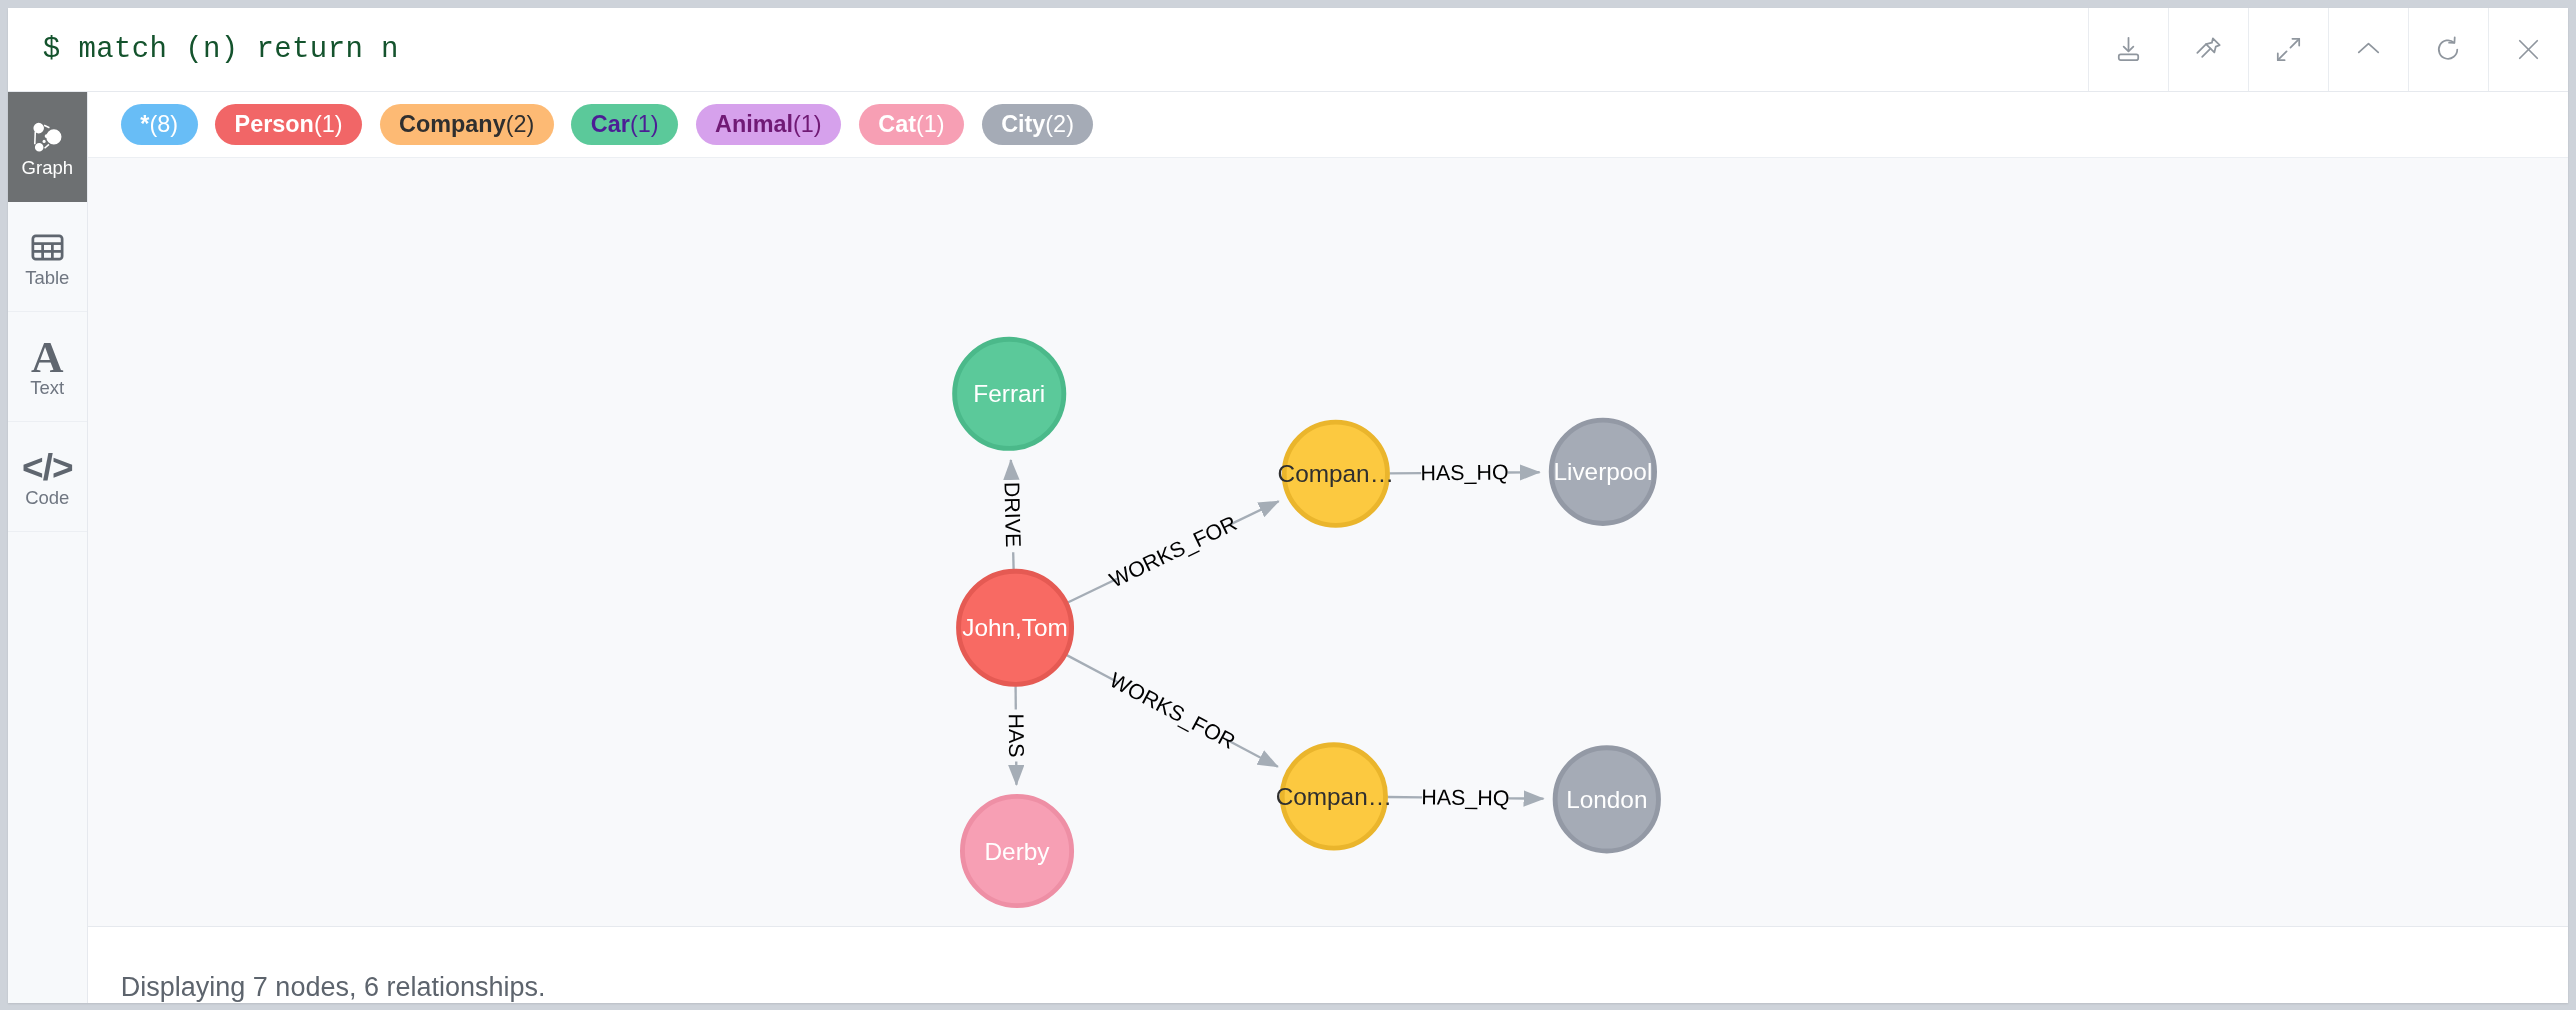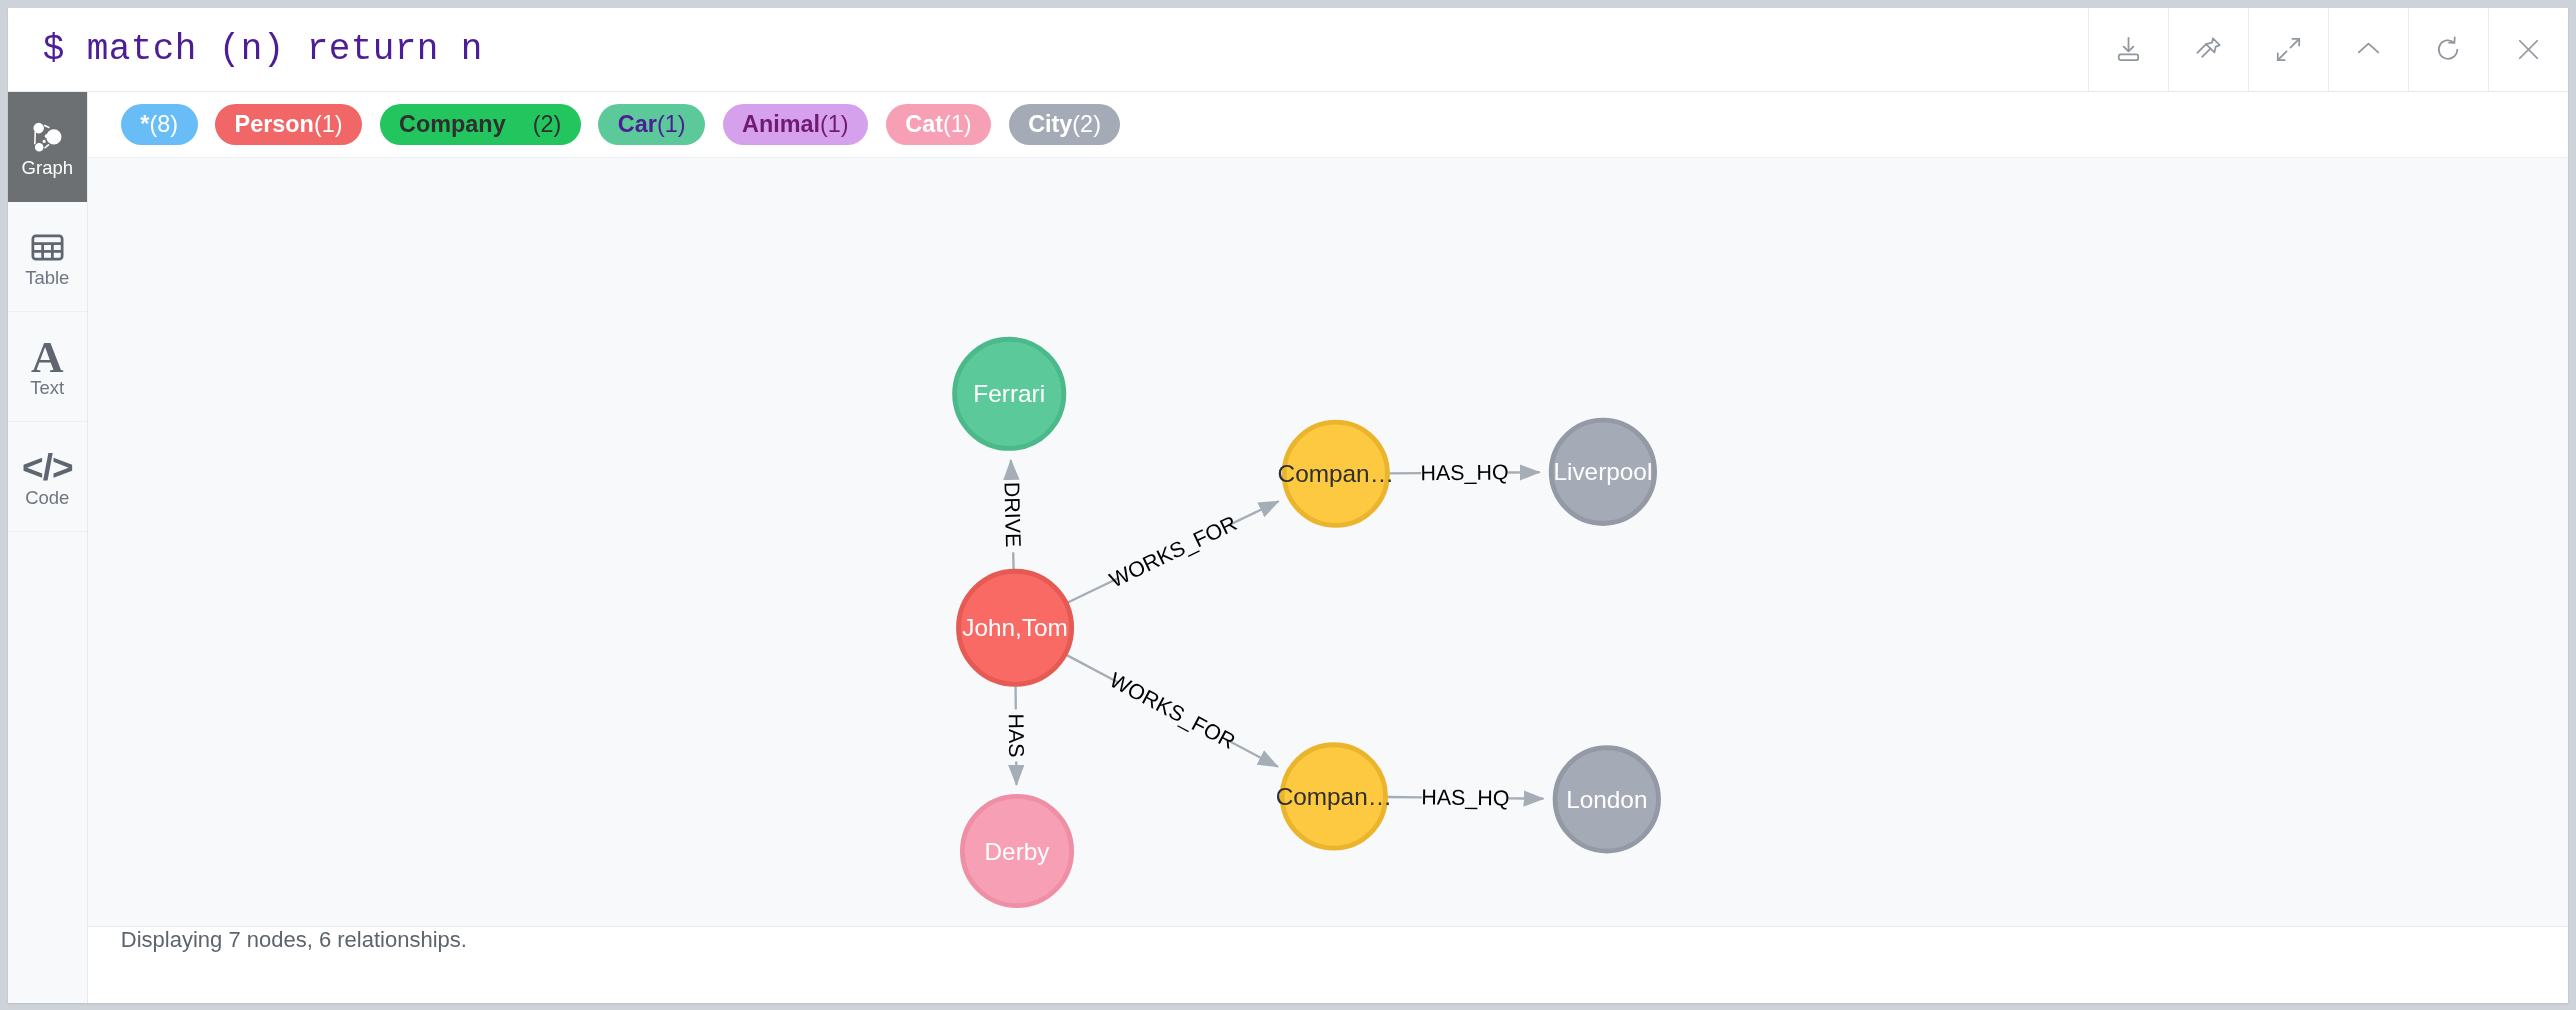--- a/index.html
+++ b/index.html
@@ -33,22 +33,22 @@
     align-items: stretch;
     background: #ffffff;
     border-bottom: 1px solid #e6e9ee;
   }
   #query-input {
     flex: 1 1 auto;
     display: flex;
     align-items: center;
     padding-left: 35px;
     font-family: "Liberation Mono", "DejaVu Sans Mono", monospace;
-    font-size: 36px;
-    color: #4c1d95;
+    font-size: 29px;
+    color: #14532d;
     letter-spacing: 0.4px;
     white-space: nowrap;
     overflow: hidden;
   }
   #frame-actions { display: flex; align-items: stretch; flex: 0 0 auto; }
   .frame-btn {
     width: 80px;
     display: flex;
     align-items: center;
     justify-content: center;
@@ -150,23 +150,23 @@
     user-select: none;
   }
 
   
   #status-bar {
     flex: 0 0 77px;
     height: 77px;
     background: #ffffff;
     border-top: 1px solid #e6e9ee;
     display: flex;
-    align-items: flex-start;
+    align-items: flex-end;
     padding-left: 33px;
-    font-size: 22px;
+    font-size: 27px;
     color: #5d646d;
   }
 </style>
 </head>
 <body>
 
 <div id="frame-card">
 
   <div id="editor-bar">
     <div id="query-input">$ match (n) return n</div>
@@ -286,21 +286,21 @@
 
       <div id="legend-row">
           <div class="legend-pill" style="background: rgb(104, 189, 246); color: rgb(255, 255, 255);">
             <span>*</span>
             <span class="pill-count">(8)</span>
           </div>
           <div class="legend-pill" style="background: rgb(241, 102, 103); color: rgb(255, 255, 255); text-align: center;">
             <span>Person</span>
             <span class="pill-count">(1)</span>
           </div>
-          <div class="legend-pill" style="background: #22c55e; color: rgb(47, 47, 47); gap: 27px;">
+          <div class="legend-pill" style="background: #fdba74; color: rgb(47, 47, 47);">
             <span>Company</span>
             <span class="pill-count">(2)</span>
           </div>
           <div class="legend-pill" style="background: rgb(91, 201, 154); color: #4c1d95;">
             <span>Car</span>
             <span class="pill-count">(1)</span>
           </div>
           <div class="legend-pill" style="background: rgb(214, 161, 236); color: #701a75;">
             <span>Animal</span>
             <span class="pill-count">(1)</span>

